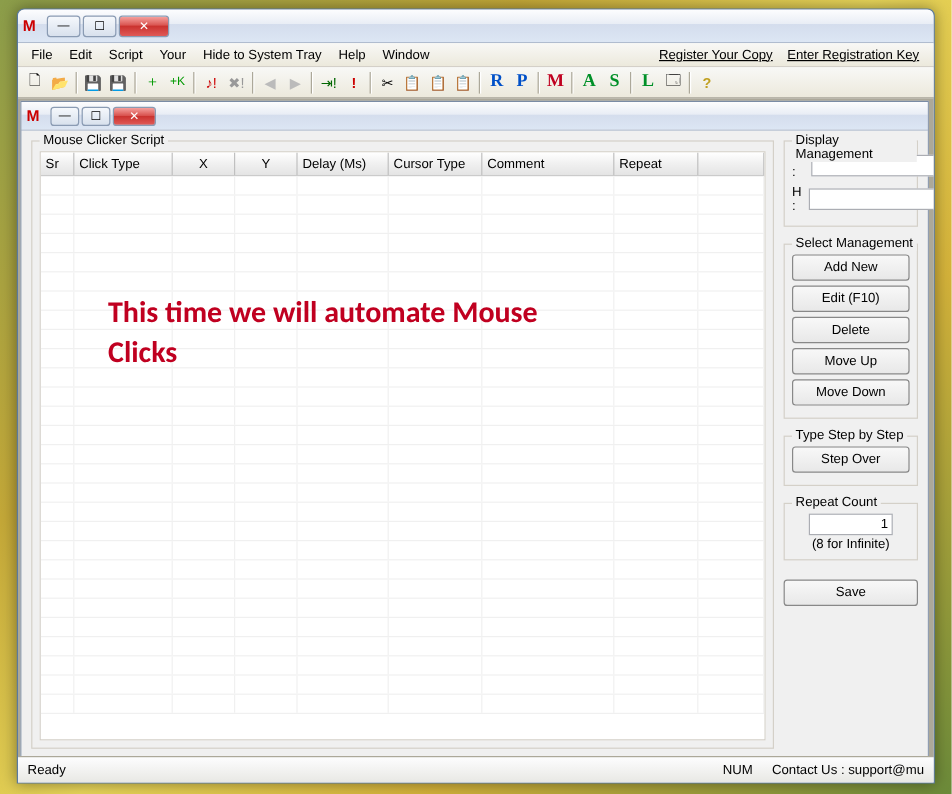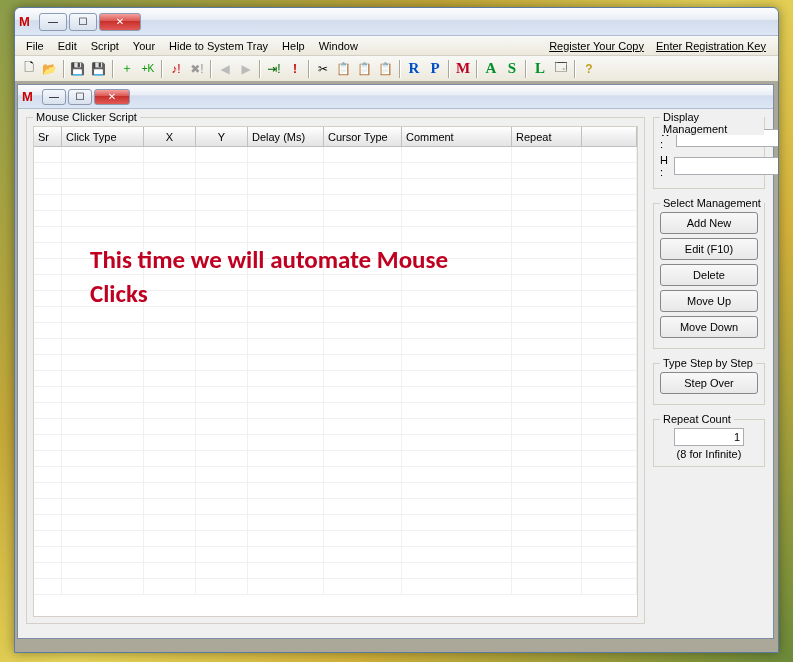--- a/index.html
+++ b/index.html
@@ -513,18 +513,26 @@
           </div>
           <div class="groupbox">
             <span class="groupbox-title">Type Step by Step</span>
             <button class="panel-btn">Step Over</button>
           </div>
           <div class="groupbox">
             <span class="groupbox-title">Repeat Count</span>
             <input class="repeat-input" type="text" value="1" style="">
             <div class="hint">(8 for Infinite)</div>
           </div>
+          <button class="panel-btn" style="margin-top:2px">Save</button>
         </div>
       </div>
     </div>
   </div>
 
+  <div class="statusbar">
+    <span>Ready</span>
+    <div class="status-right">
+      <span>NUM</span>
+      <span>Contact Us : support@mu</span>
+    </div>
+  </div>
 </div>
 
 </body></html>

